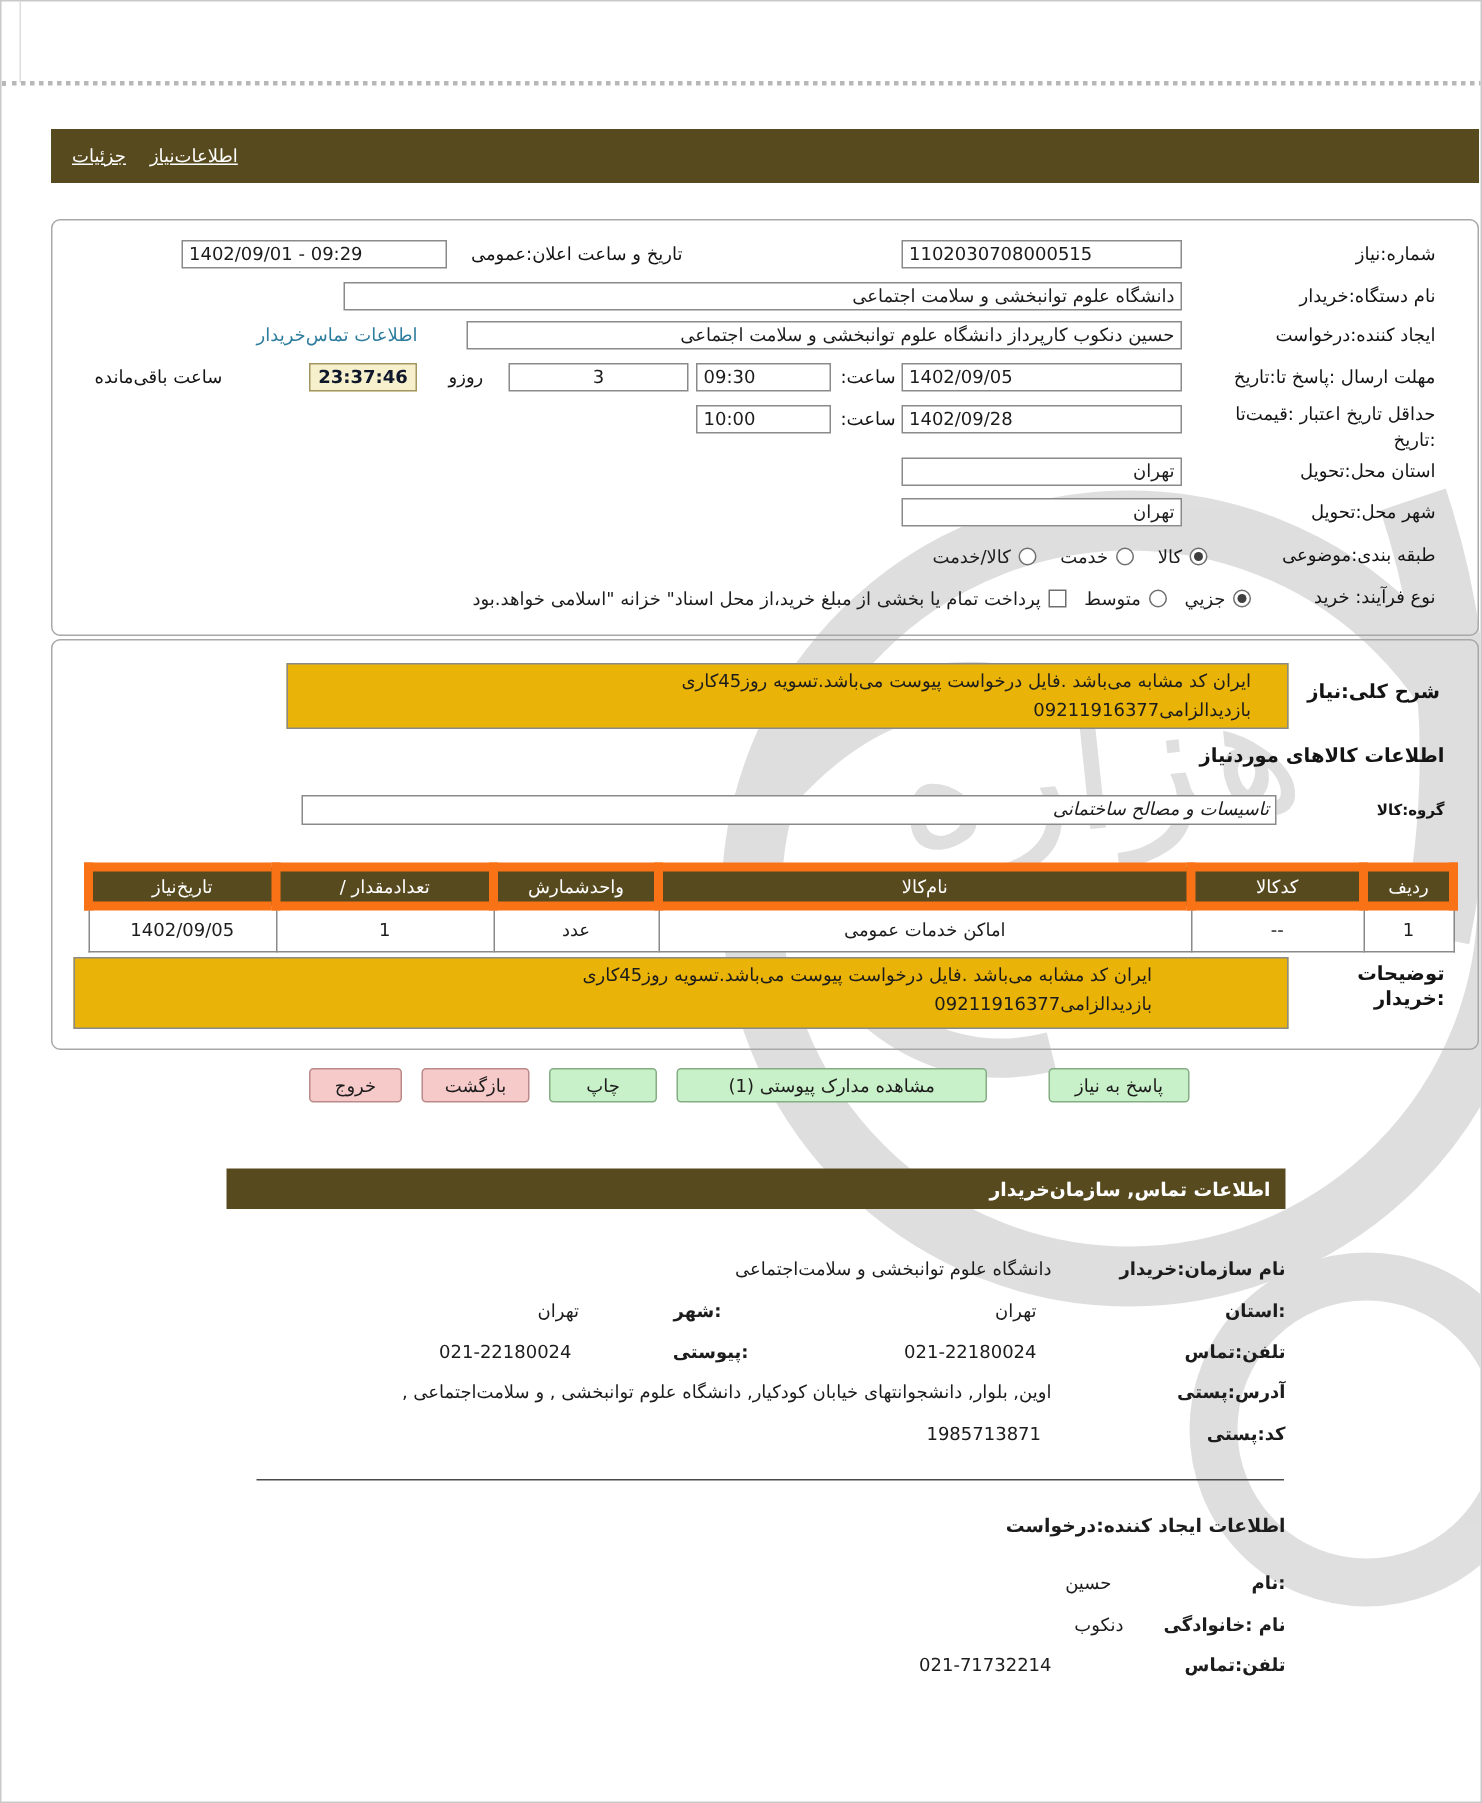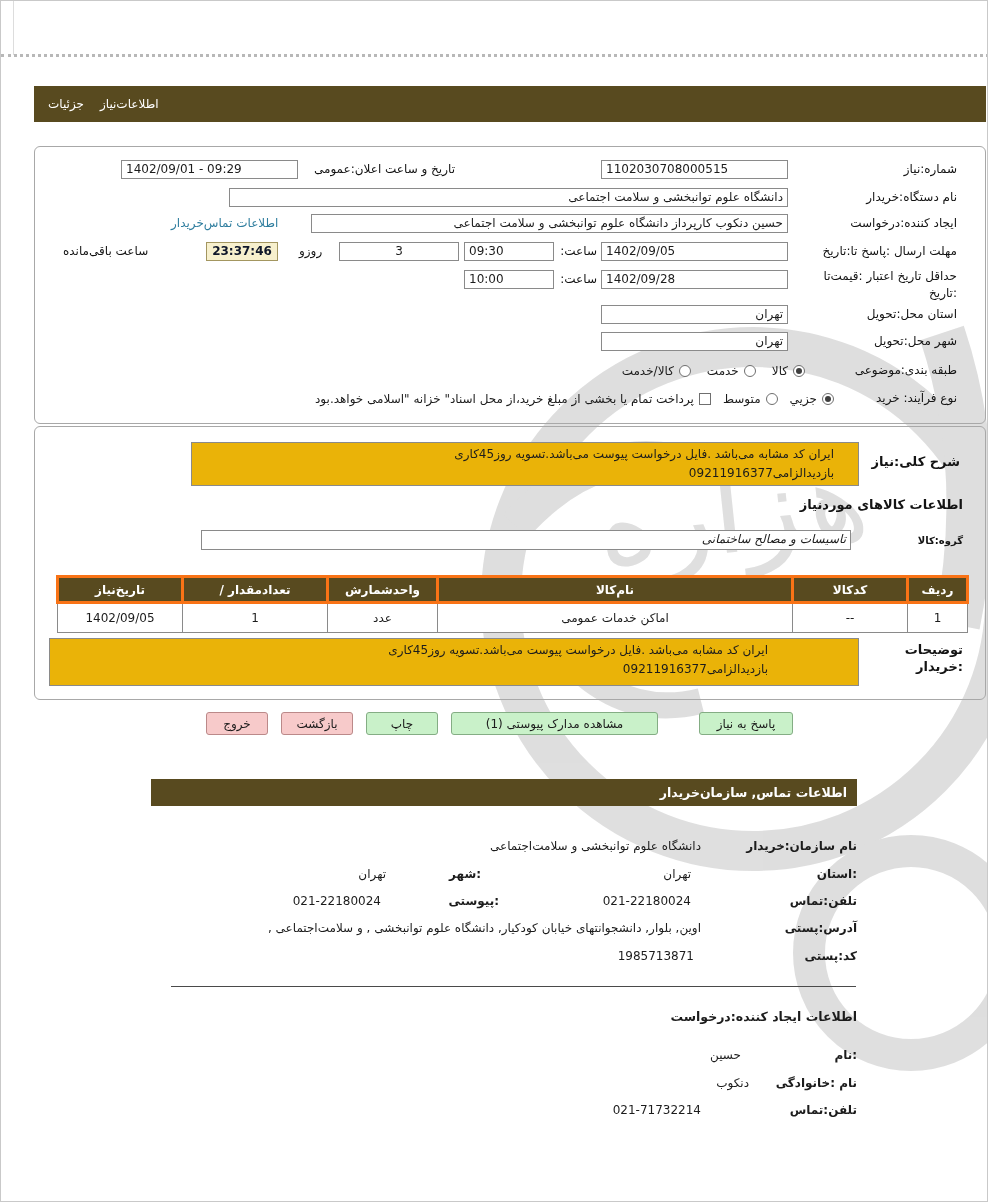--- a/index.html
+++ b/index.html
@@ -16,21 +16,21 @@
   
   #top-vline { left:12px; top:0; height:54px; border-left:1px solid #dddddd; }
   #top-dots  { left:0; top:53px; width:988px; border-top:3px dotted #b8b8b8; }
 
   
   #tabbar {
     left:33px; top:85px; width:952px; height:36px; background:#584a1f;
     display:flex; align-items:center; gap:16px; padding:0 14px;
     color:#ffffff; font-size:12px;
   }
-  #tabbar span { cursor:pointer; }
+  #tabbar span { cursor:pointer;text-decoration:underline; }
 
   
   .panel {
     position:absolute; left:33px; width:952px;
     border:1px solid #a8a8a8; border-radius:6px; background:transparent;
   }
   #panel1 { top:145px; height:278px; }
   #panel2 { top:425px; height:274px; }
 
   .lbl { position:absolute; white-space:nowrap; line-height:19px; font-size:12px; color:#141414; direction:rtl; }
@@ -57,22 +57,22 @@
   .checkbox { width:12px; height:12px; border:1px solid #6f6f6f; background:#fff; flex:0 0 auto; }
 
   .multibox {
     position:absolute; background:#eab308; border:1px solid #8a8a8a;
     direction:rtl; font-size:12px; line-height:19px; padding:2px 24px;
   }
 
   
   #goods-table { position:absolute; left:21px; top:148px; width:910px; border-collapse:collapse; table-layout:fixed; }
   #goods-table th {
-    background:#584a1f; color:#ffffff; font-weight:bold; font-size:12px;
-    border:3px solid #f97316; height:26px; text-align:center;
+    background:#584a1f; color:#ffffff; font-weight:normal; font-size:12px;
+    border:6px solid #f97316; height:26px; text-align:center;
   }
   #goods-table td {
     background:#ffffff; border:1px solid #8a8a8a; height:30px;
     text-align:center; font-size:12px;
   }
 
   
   .btn {
     position:absolute; top:711px; height:23px; border-radius:3px;
     font-family:"DejaVu Sans", sans-serif; font-size:12px; color:#1c1c1c;

